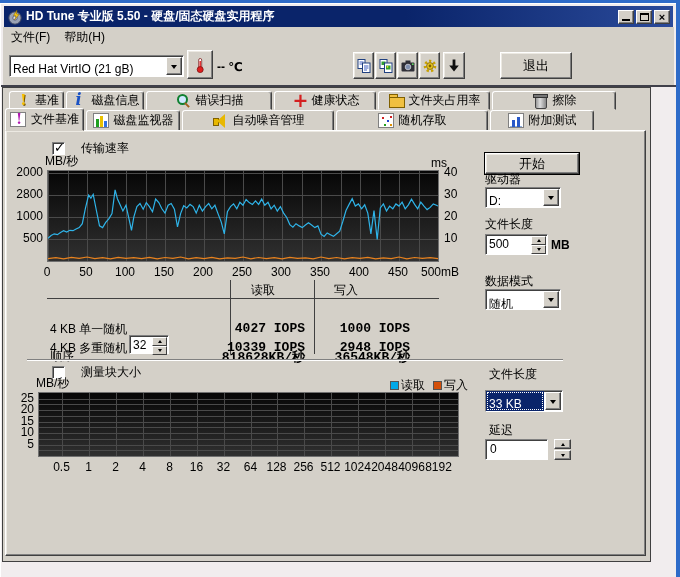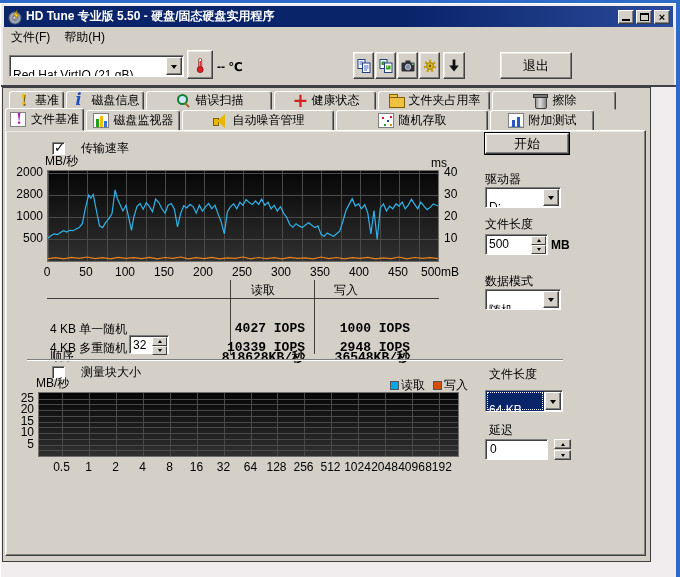--- a/index.html
+++ b/index.html
@@ -21,21 +21,21 @@
   .glyph-max { width:9px; height:8px; border:1px solid #000; border-top-width:2px; }
   .glyph-x { font-size:11px; font-weight:bold; line-height:10px; color:#000; }
 
   
   .chrome { position:absolute; left:2px; top:23px; right:2px; height:60px; background:#d4d0c8; }
   .menubar { position:absolute; left:1px; top:1px; right:0; height:18px; display:flex; align-items:center; }
   .menu-item { padding:2px 7px; }
   .toolbar { position:absolute; left:1px; top:21px; right:0; height:39px; }
   .combo { background:#fff; border:1px solid; border-color:#808080 #fff #fff #808080; box-shadow:inset 1px 1px 0 #404040;
            display:flex; align-items:stretch; }
-  .combo-text { flex:1; padding:12px 2px 0 3px; white-space:nowrap; overflow:hidden; font-size:12px; }
+  .combo-text { flex:1; padding:6px 2px 0 3px; white-space:nowrap; overflow:hidden; font-size:12px; }
   .combo-btn { width:16px; margin:1px; background:#d4d0c8; border:1px solid; border-color:#fff #404040 #404040 #fff;
                box-shadow:inset -1px -1px 0 #808080; display:flex; align-items:center; justify-content:center; flex:none; }
   .arr-down { width:0; height:0; border:3px solid transparent; border-top:4px solid #000; margin-top:4px; }
   .drive-combo { position:absolute; left:5px; top:7px; width:175px; height:22px; }
   .tbtn { position:absolute; background:#d4d0c8; border:1px solid; border-color:#fff #404040 #404040 #fff;
           box-shadow:inset -1px -1px 0 #808080, inset 1px 1px 0 #ece9e2; display:flex; align-items:center; justify-content:center; }
   .temp-text { position:absolute; left:213px; top:12px; font-weight:bold; }
   .exit-btn { position:absolute; left:496px; top:4px; width:72px; height:27px; background:#d4d0c8; border:1px solid;
               border-color:#fff #404040 #404040 #fff; box-shadow:inset -1px -1px 0 #808080, inset 1px 1px 0 #ece9e2;
               font-size:13px; font-family:inherit; }
@@ -94,21 +94,21 @@
   .yl { right:calc(100% + 4px); }
   .yr { left:calc(100% + 5px); }
   .xl { top:calc(100% + 3px); transform:translateX(-50%); }
   .xl.last { transform:translateX(-42%); }
   .yunit { bottom:calc(100% + 0px); left:-2px; }
   .yrunit { bottom:calc(100% + 0px); right:-8px; }
 
   .panel-label { position:absolute; white-space:nowrap; }
   .push { position:absolute; background:#d4d0c8; border:1px solid; border-color:#fff #404040 #404040 #fff;
           box-shadow:inset -1px -1px 0 #808080, inset 1px 1px 0 #ece9e2, 0 0 0 1px #000; font-size:13px; font-family:inherit; }
-  .start-btn { left:479px; top:2px; width:84px; height:21px; }
+  .start-btn { left:479px; top:22px; width:94px; height:21px; }
   .lbl-drive { left:479px; top:40px; } .lbl-filelen { left:479px; top:85px; } .lbl-datamode { left:479px; top:142px; }
   .lbl-filelen2 { left:483px; top:235px; } .lbl-delay { left:483px; top:291px; }
   .drive2-combo { position:absolute; left:479px; top:56px; width:76px; height:21px; }
   .mode-combo { position:absolute; left:479px; top:158px; width:76px; height:21px; }
   .fl2-combo { position:absolute; left:479px; top:259px; width:78px; height:22px; }
   .combo.focused .combo-text { background:#0a246a; color:#fff; outline:1px dotted #fff; outline-offset:-2px; }
   .mb-label { left:545px; top:107px; font-weight:bold; }
 
   .spin { position:absolute; background:#fff; border:1px solid; border-color:#808080 #fff #fff #808080;
           box-shadow:inset 1px 1px 0 #404040; display:flex; align-items:stretch; }
@@ -482,21 +482,21 @@
           <span class="axlab xl" style="left: 292.5px;">512</span>
           <span class="axlab xl" style="left: 319.5px;">1024</span>
           <span class="axlab xl" style="left: 346.5px;">2048</span>
           <span class="axlab xl" style="left: 373.5px;">4096</span>
           <span class="axlab xl" style="left: 400.5px;">8192</span>
           <span class="axlab yunit">MB/秒</span>
         </div>
 
       <span class="panel-label lbl-filelen2">文件长度</span>
       <div class="combo fl2-combo focused">
-        <span class="combo-text">64 KB</span>
+        <span class="combo-text">33 KB</span>
         <span class="combo-btn">
             <i class="arr-down"></i>
           </span>
       </div>
       <span class="panel-label lbl-delay">延迟</span>
       <div class="delay-input">0</div>
       <div class="delay-spin">
         <span class="sb up">
             <i></i>
           </span>

